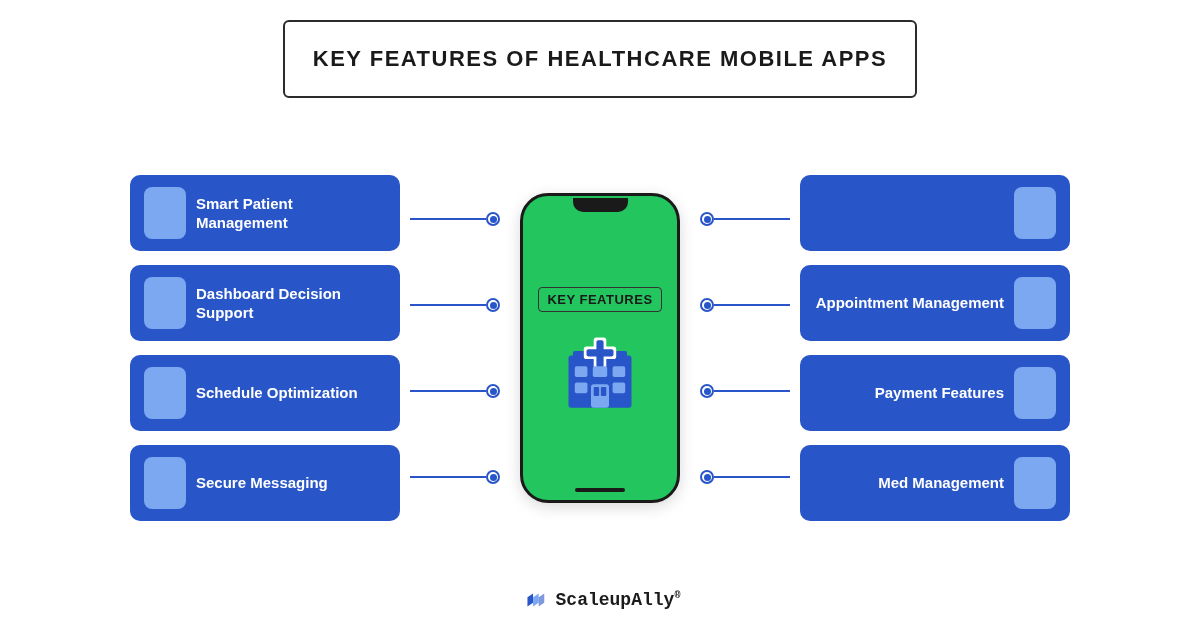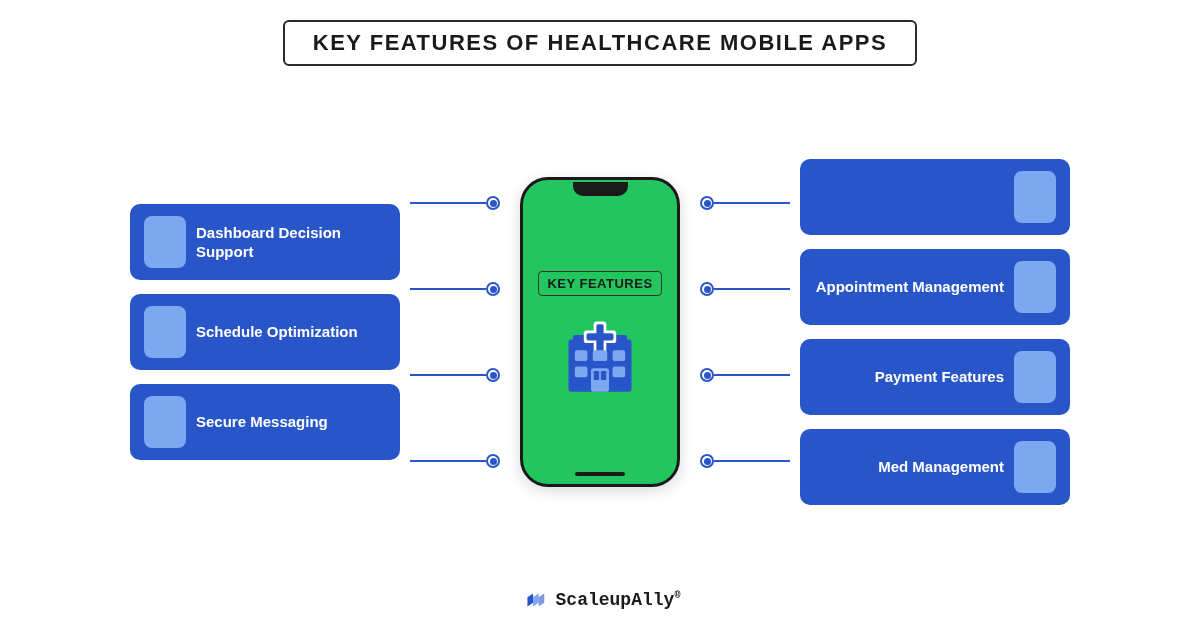--- a/index.html
+++ b/index.html
@@ -18,21 +18,21 @@
       display: flex;
       flex-direction: column;
       align-items: center;
       padding: 20px 30px 10px;
     }
 
     
     .title-box {
       border: 2.5px solid #2b2b2b;
       border-radius: 6px;
-      padding: 8px 28px;
+      padding: 24px 28px;
       margin-bottom: 26px;
     }
     .title-text {
       font-size: 22px;
       font-weight: 900;
       letter-spacing: 1.5px;
       color: #1a1a1a;
       text-transform: uppercase;
     }
 
@@ -244,20 +244,24 @@
 
   <div class="title-box">
     <span class="title-text">KEY FEATURES OF HEALTHCARE MOBILE APPS</span>
   </div>
 
   <div class="main-row">
 
     <div class="left-features">
       <div class="feature-card">
         <div class="feature-icon-box"></div>
+        <span class="feature-label">Smart Patient Management</span>
+      </div>
+      <div class="feature-card">
+        <div class="feature-icon-box"></div>
         <span class="feature-label">Dashboard Decision Support</span>
       </div>
       <div class="feature-card">
         <div class="feature-icon-box"></div>
         <span class="feature-label">Schedule Optimization</span>
       </div>
       <div class="feature-card">
         <div class="feature-icon-box"></div>
         <span class="feature-label">Secure Messaging</span>
       </div>

